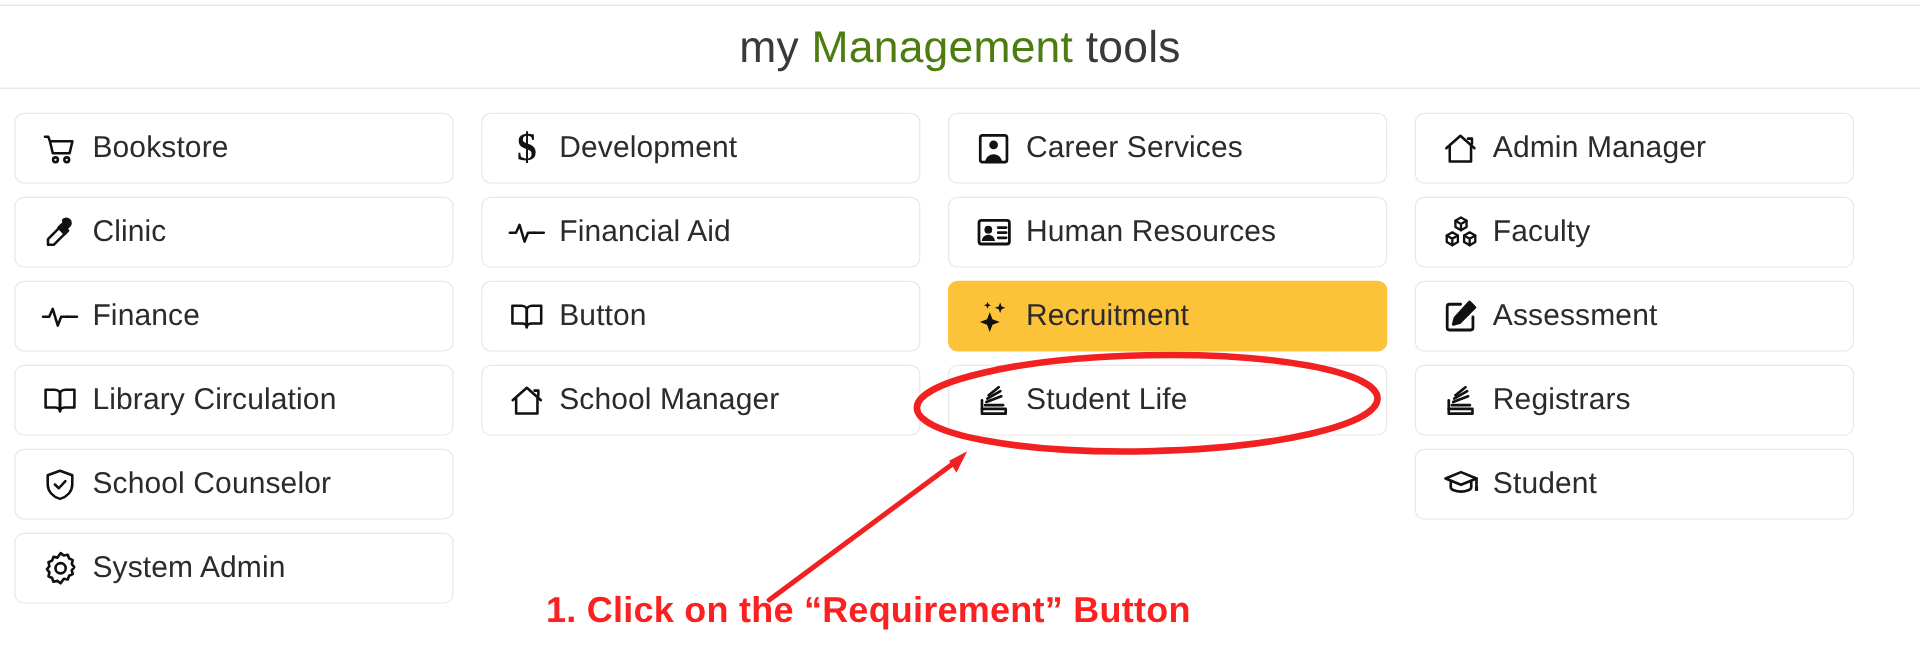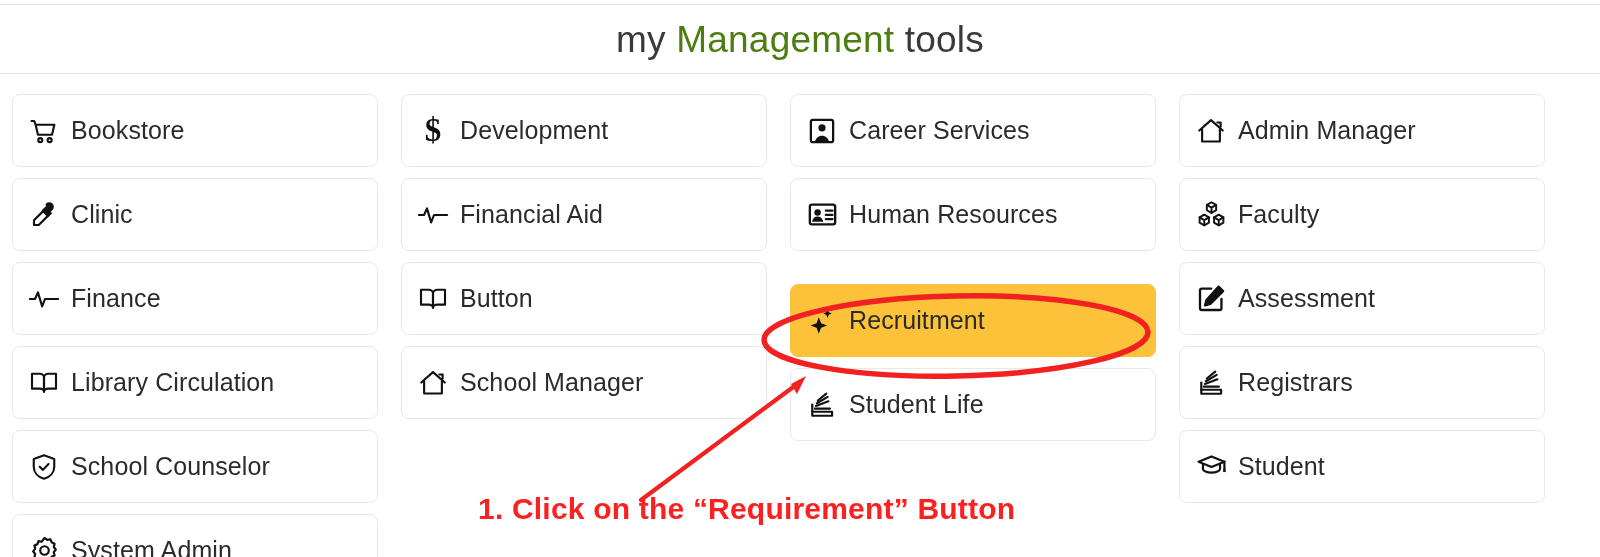--- a/index.html
+++ b/index.html
@@ -78,35 +78,34 @@
     row-gap: 11px;
     align-content: start;
   }
   .col {
     display: flex;
     flex-direction: column;
     gap: 11px;
   }
 
   .tool-card {
-    height: 73px;
+    height: 59px;
     box-sizing: border-box;
     border: 1px solid #e8e8e8;
     border-radius: 8px;
     background: #ffffff;
     display: flex;
     align-items: center;
-    padding: 0 14px;
+    padding: 0 20px;
     cursor: pointer;
     user-select: none;
   }
   .tool-card.highlighted {
     background: #fbc23a;
     border-color: #fbc23a;
-    margin-top: 22px;
   }
   .tool-icon {
     flex: 0 0 auto;
     width: 34px;
     height: 34px;
     display: flex;
     align-items: center;
     justify-content: center;
     margin-right: 10px;
     color: #111111;
@@ -132,21 +131,21 @@
   
   .annotation-layer {
     position: absolute;
     left: 0; top: 0;
     width: 1600px;
     height: 557px;
     pointer-events: none;
   }
   .annotation-text {
     position: absolute;
-    left: 478px;
+    left: 455px;
     top: 492px;
     font-size: 30px;
     font-weight: 700;
     color: #fc2020;
     white-space: nowrap;
     letter-spacing: 0.2px;
   }
 </style>
 </head>
 <body>

